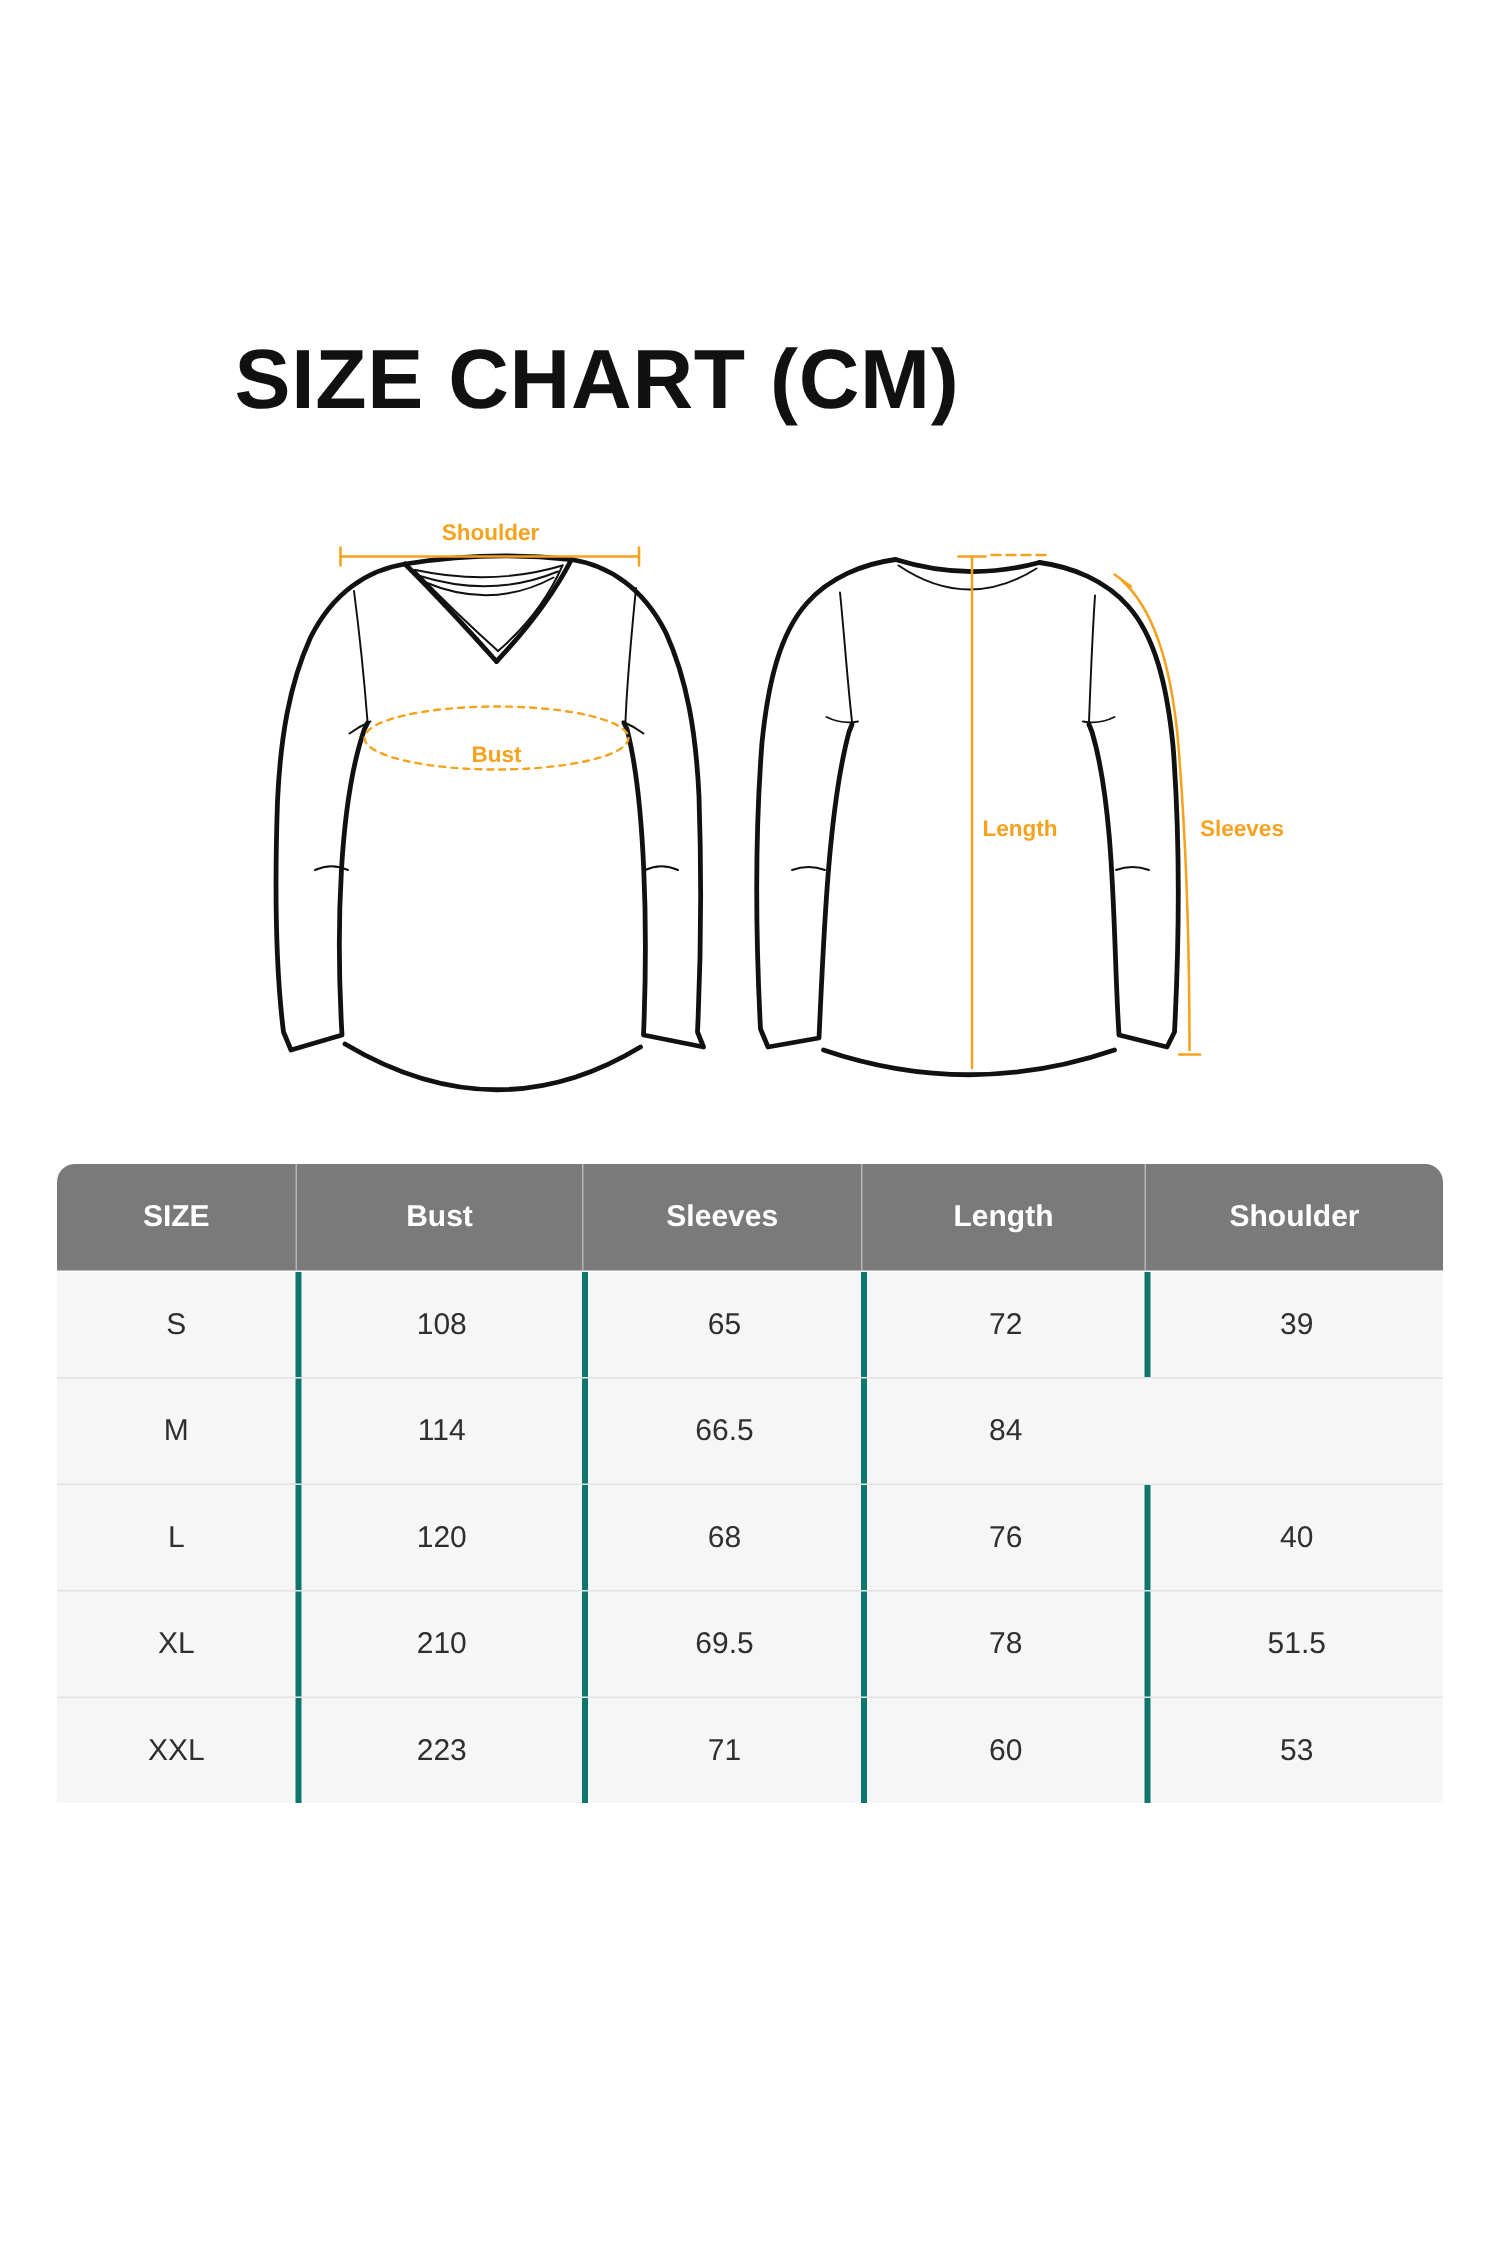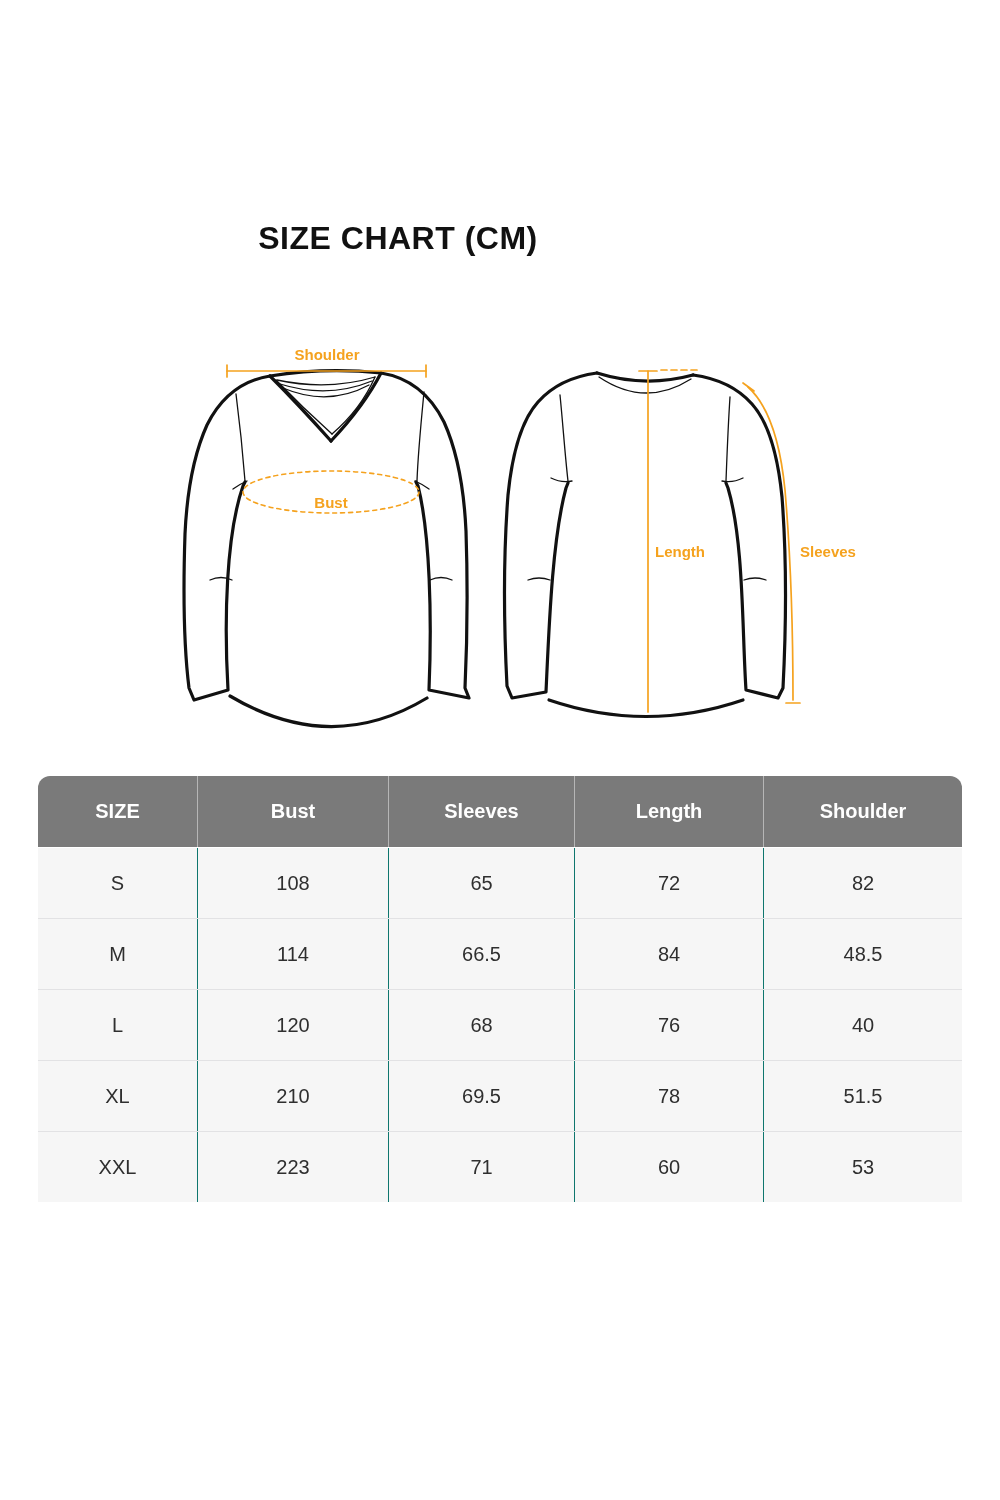--- a/index.html
+++ b/index.html
@@ -7,21 +7,21 @@
     width: 1000px; height: 1500px;
     background: #ffffff;
     position: relative;
     font-family: "Liberation Sans", sans-serif;
     overflow: hidden;
   }
   .page-title {
     position: absolute;
     top: 220px; left: 0; width: 796px;
     text-align: center;
-    font-size: 32px;
+    font-size: 56px;
     font-weight: 700;
     letter-spacing: 0.5px;
     color: #111111;
   }
   .diagram-svg {
     position: absolute;
     top: 330px; left: 0;
   }
   .diagram-svg text {
     font-family: "Liberation Sans", sans-serif;
@@ -55,21 +55,21 @@
     height: 70px;
     background: #F6F6F6;
   }
   .trow + .trow { border-top: 1px solid #E2E2E4; }
   .td {
     display: flex; align-items: center; justify-content: center;
     font-size: 20px;
     color: #2F2F2F;
     box-sizing: border-box;
   }
-  .td + .td { border-left: 1px solid #0f766e; }
+  .td + .td { border-left: 4px solid #0f766e; }
   .size-col { font-weight: 500; }
   .c0 { width: 159px; }
   .c1 { width: 191px; }
   .c2 { width: 186px; }
   .c3 { width: 189px; }
   .c4 { width: 199px; }
 </style>
 </head>
 <body>
 
@@ -154,28 +154,27 @@
     <div class="th c3">Length</div>
     <div class="th c4">Shoulder</div>
   </div>
 
   <div>
     <div class="trow">
       <div class="td c0 size-col">S</div>
       <div class="td c1">108</div>
       <div class="td c2">65</div>
       <div class="td c3">72</div>
-      <div class="td c4">82</div>
+      <div class="td c4">39</div>
     </div>
     <div class="trow">
       <div class="td c0 size-col">M</div>
       <div class="td c1">114</div>
       <div class="td c2">66.5</div>
       <div class="td c3">84</div>
-      <div class="td c4">48.5</div>
     </div>
     <div class="trow">
       <div class="td c0 size-col">L</div>
       <div class="td c1">120</div>
       <div class="td c2">68</div>
       <div class="td c3">76</div>
       <div class="td c4">40</div>
     </div>
     <div class="trow">
       <div class="td c0 size-col">XL</div>

